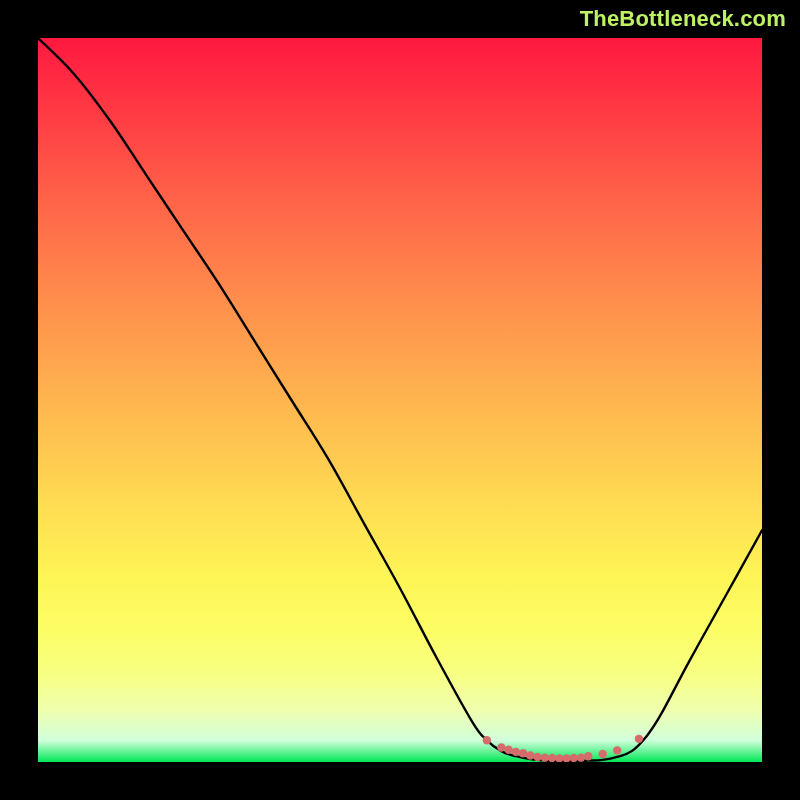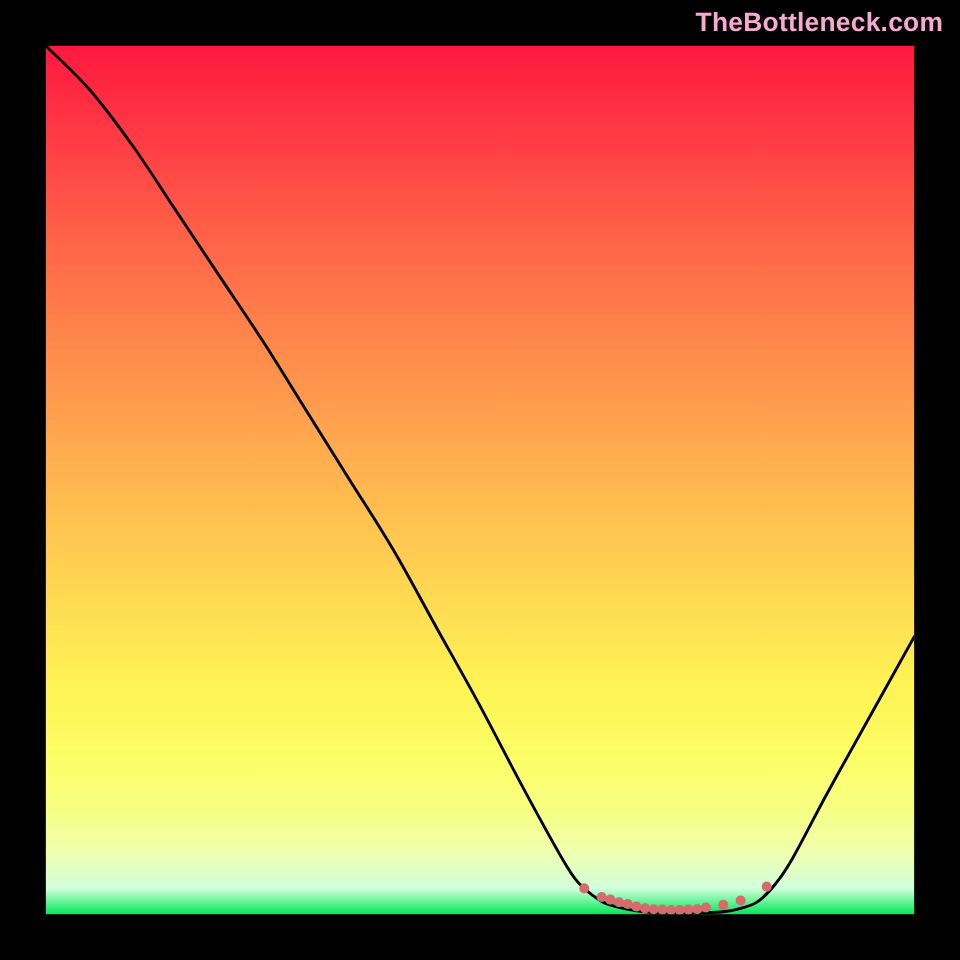--- a/index.html
+++ b/index.html
@@ -10,21 +10,21 @@
     background: #000;
     position: relative;
   }
   .watermark {
     position: absolute;
     top: 6px;
     right: 14px;
     font-family: Arial, Helvetica, sans-serif;
     font-size: 22px;
     font-weight: 600;
-    color: #f9a8d4;
+    color: #bef264;
     letter-spacing: 0.2px;
   }
   .plot {
     position: absolute;
     left: 38px;
     top: 38px;
     width: 724px;
     height: 724px;
     overflow: hidden;
   }

